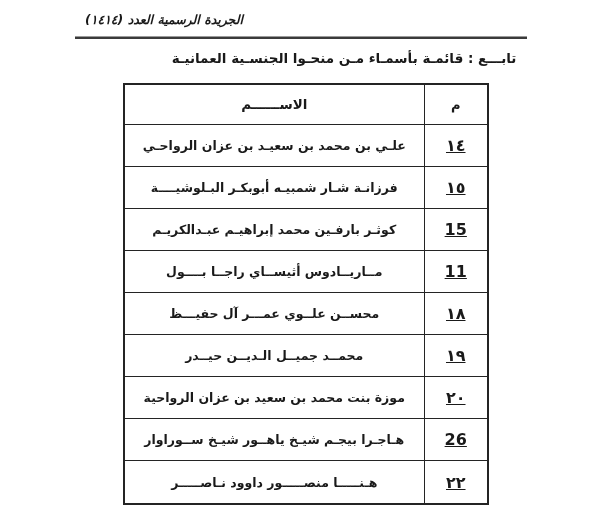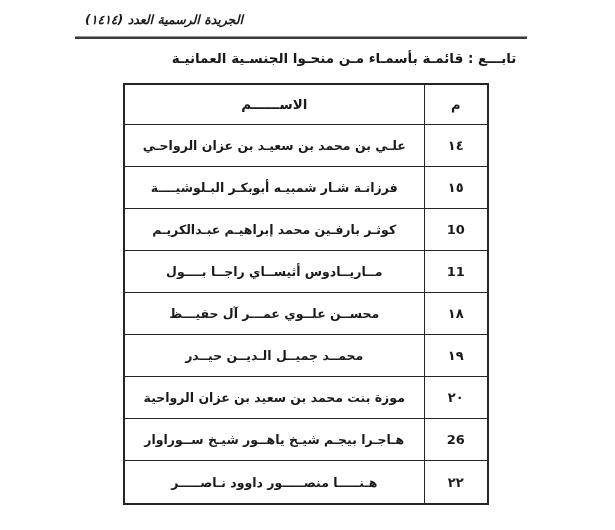--- a/index.html
+++ b/index.html
@@ -60,21 +60,21 @@
     text-align: center;
     vertical-align: middle;
     font-weight: bold;
     overflow: hidden;
     white-space: nowrap;
   }
   .names-table thead tr { height: 40px; }
   .names-table th.name-head { font-size: 13.5px; }
   .names-table th.no-head  { font-size: 13px; }
   .names-table td.name-cell { font-size: 12.5px; }
-  .names-table td.no-cell   { font-size: 13px; }
+  .names-table td.no-cell   { font-size: 16px; text-decoration: underline; }
   col.no-col   { width: 64px; }
   col.name-col { width: auto; }
 </style>
 </head>
 <body>
 
 <div class="gazette-header">الجريدة الرسمية العدد (١٤١٤)</div>
 
 <div class="header-rule"></div>
 
@@ -94,21 +94,21 @@
   <tbody>
     <tr>
       <td class="no-cell">١٤</td>
       <td class="name-cell">علـي بن محمد بن سعيـد بن عزان الرواحـي</td>
     </tr>
     <tr>
       <td class="no-cell">١٥</td>
       <td class="name-cell">فرزانـة شـار شمبيـه أبوبكـر البـلوشيــــة</td>
     </tr>
     <tr>
-      <td class="no-cell">10</td>
+      <td class="no-cell">15</td>
       <td class="name-cell">كوثـر بارفـين محمد إبراهيـم عبـدالكريـم</td>
     </tr>
     <tr>
       <td class="no-cell">11</td>
       <td class="name-cell">مــاريــادوس أثيســاي راجــا بــــول</td>
     </tr>
     <tr>
       <td class="no-cell">١٨</td>
       <td class="name-cell">محســن علــوي عمـــر آل حفيـــظ</td>
     </tr>

